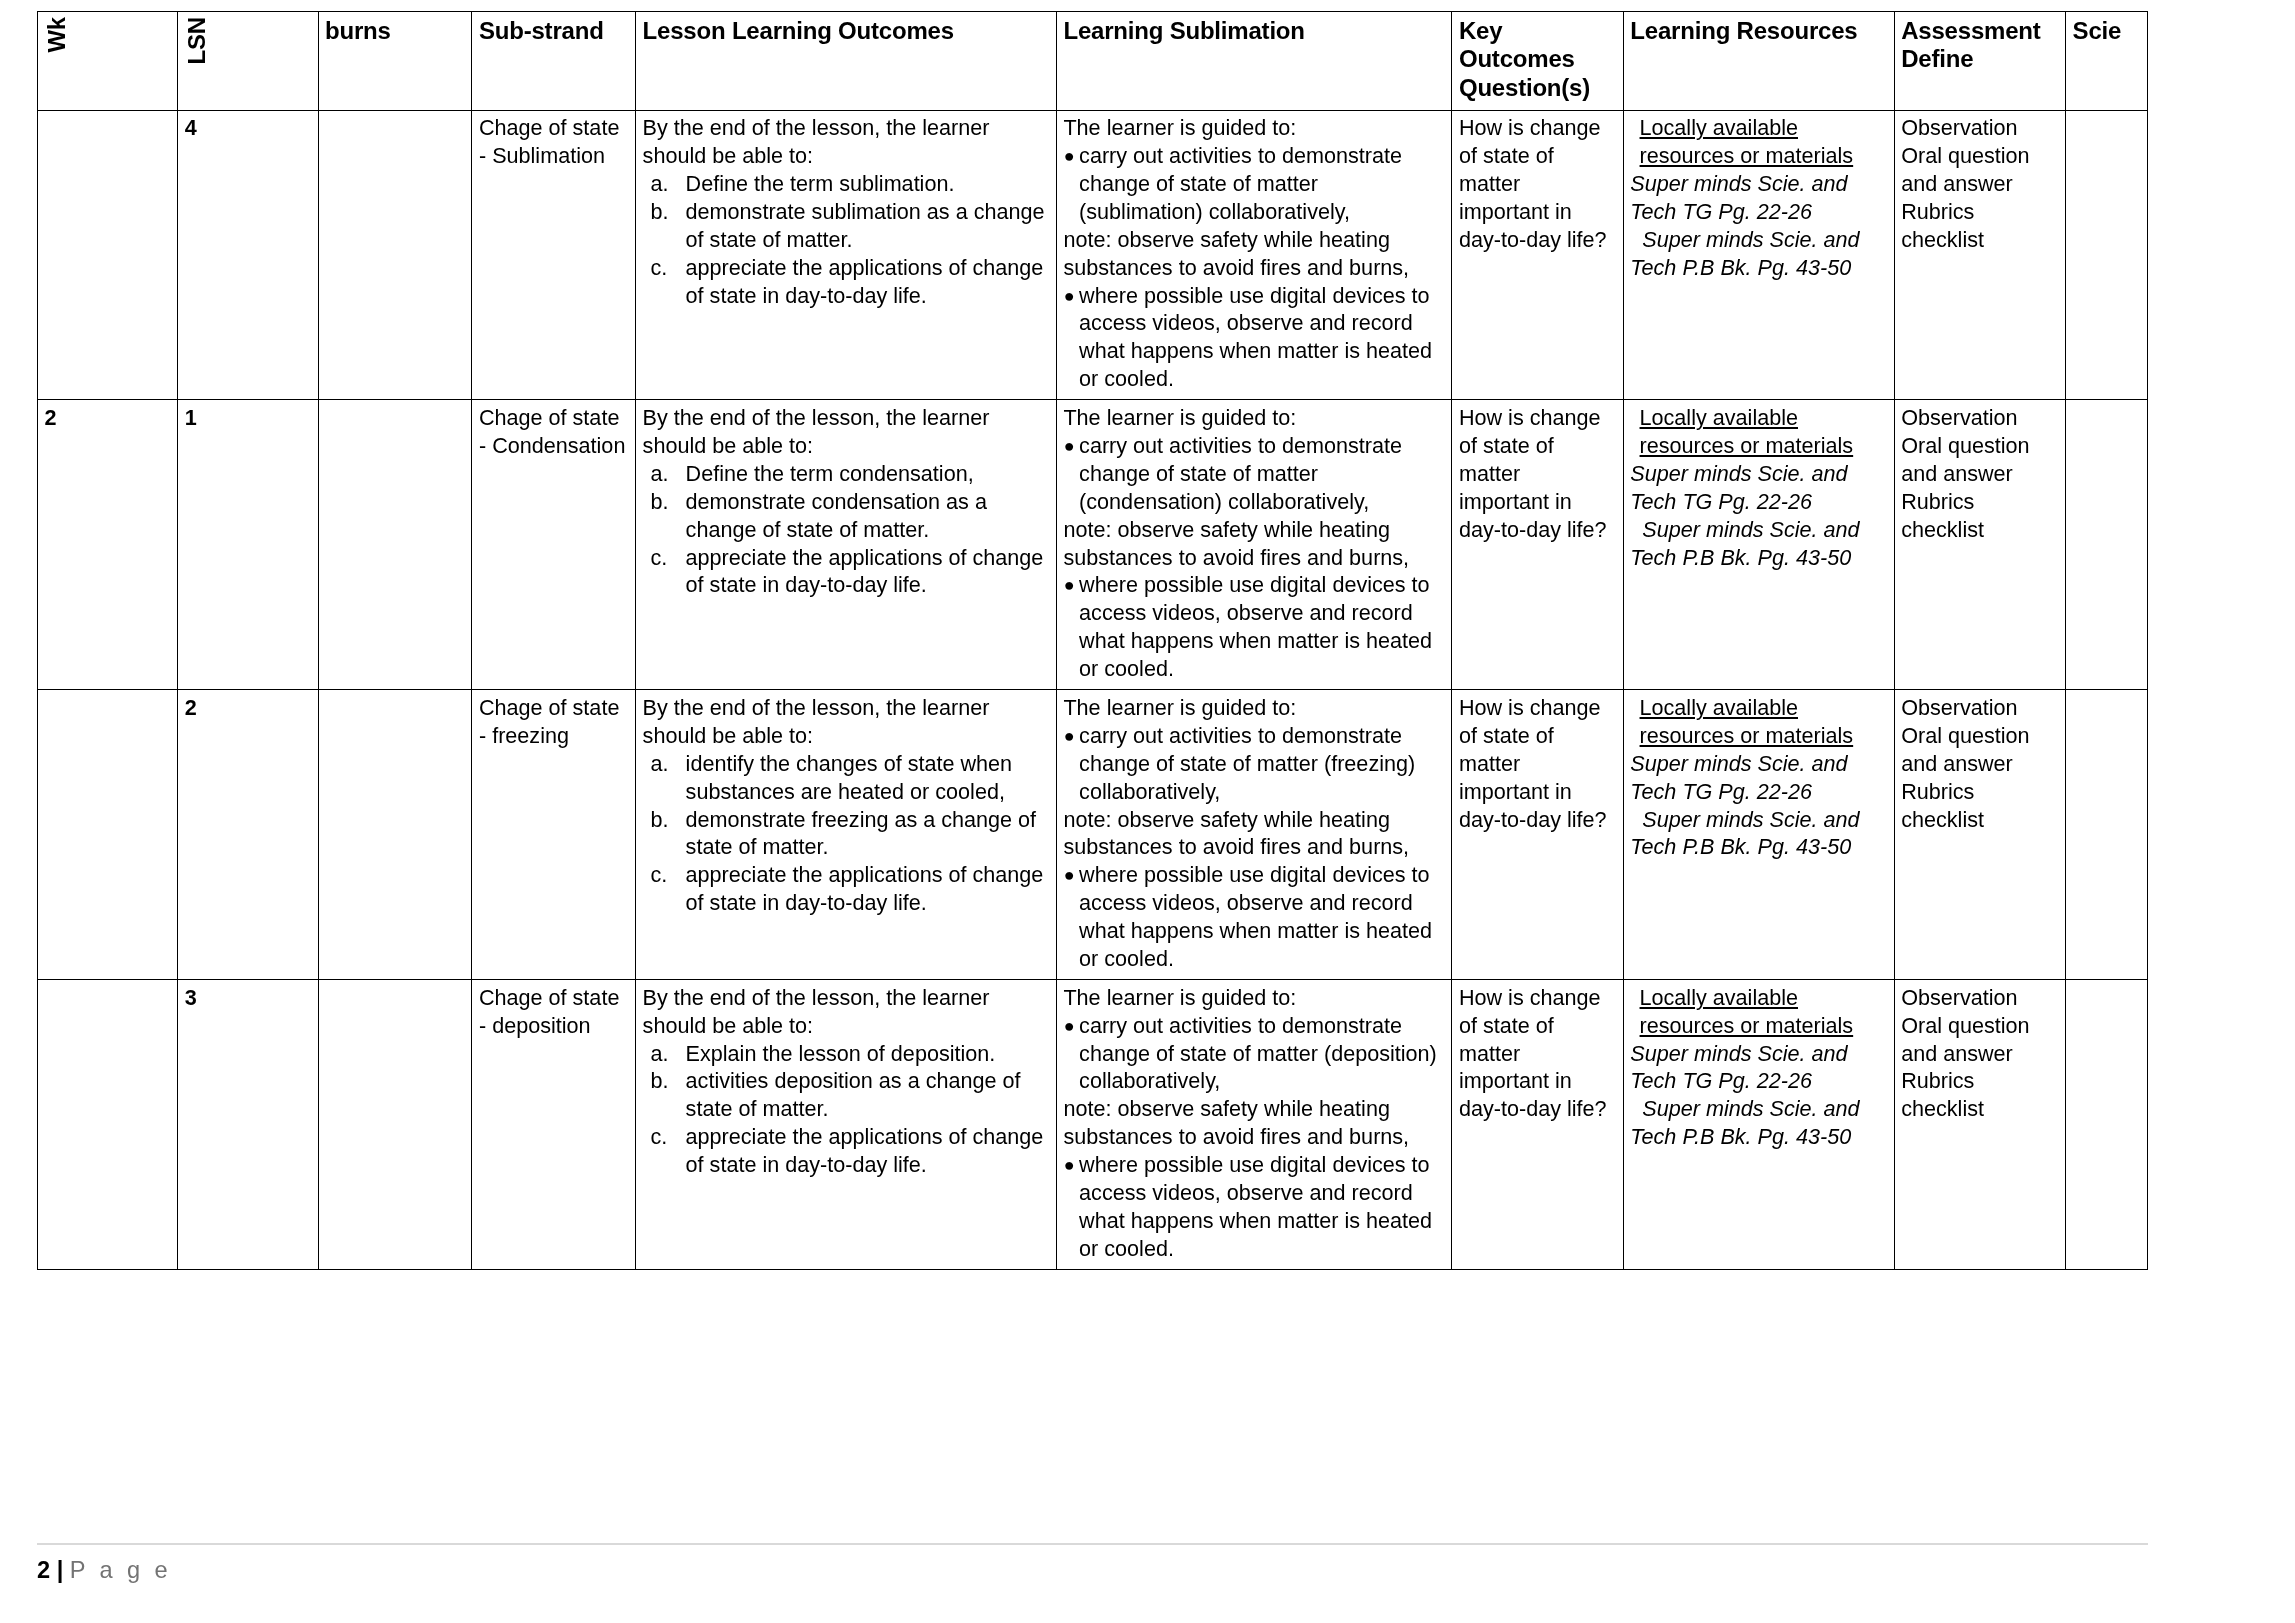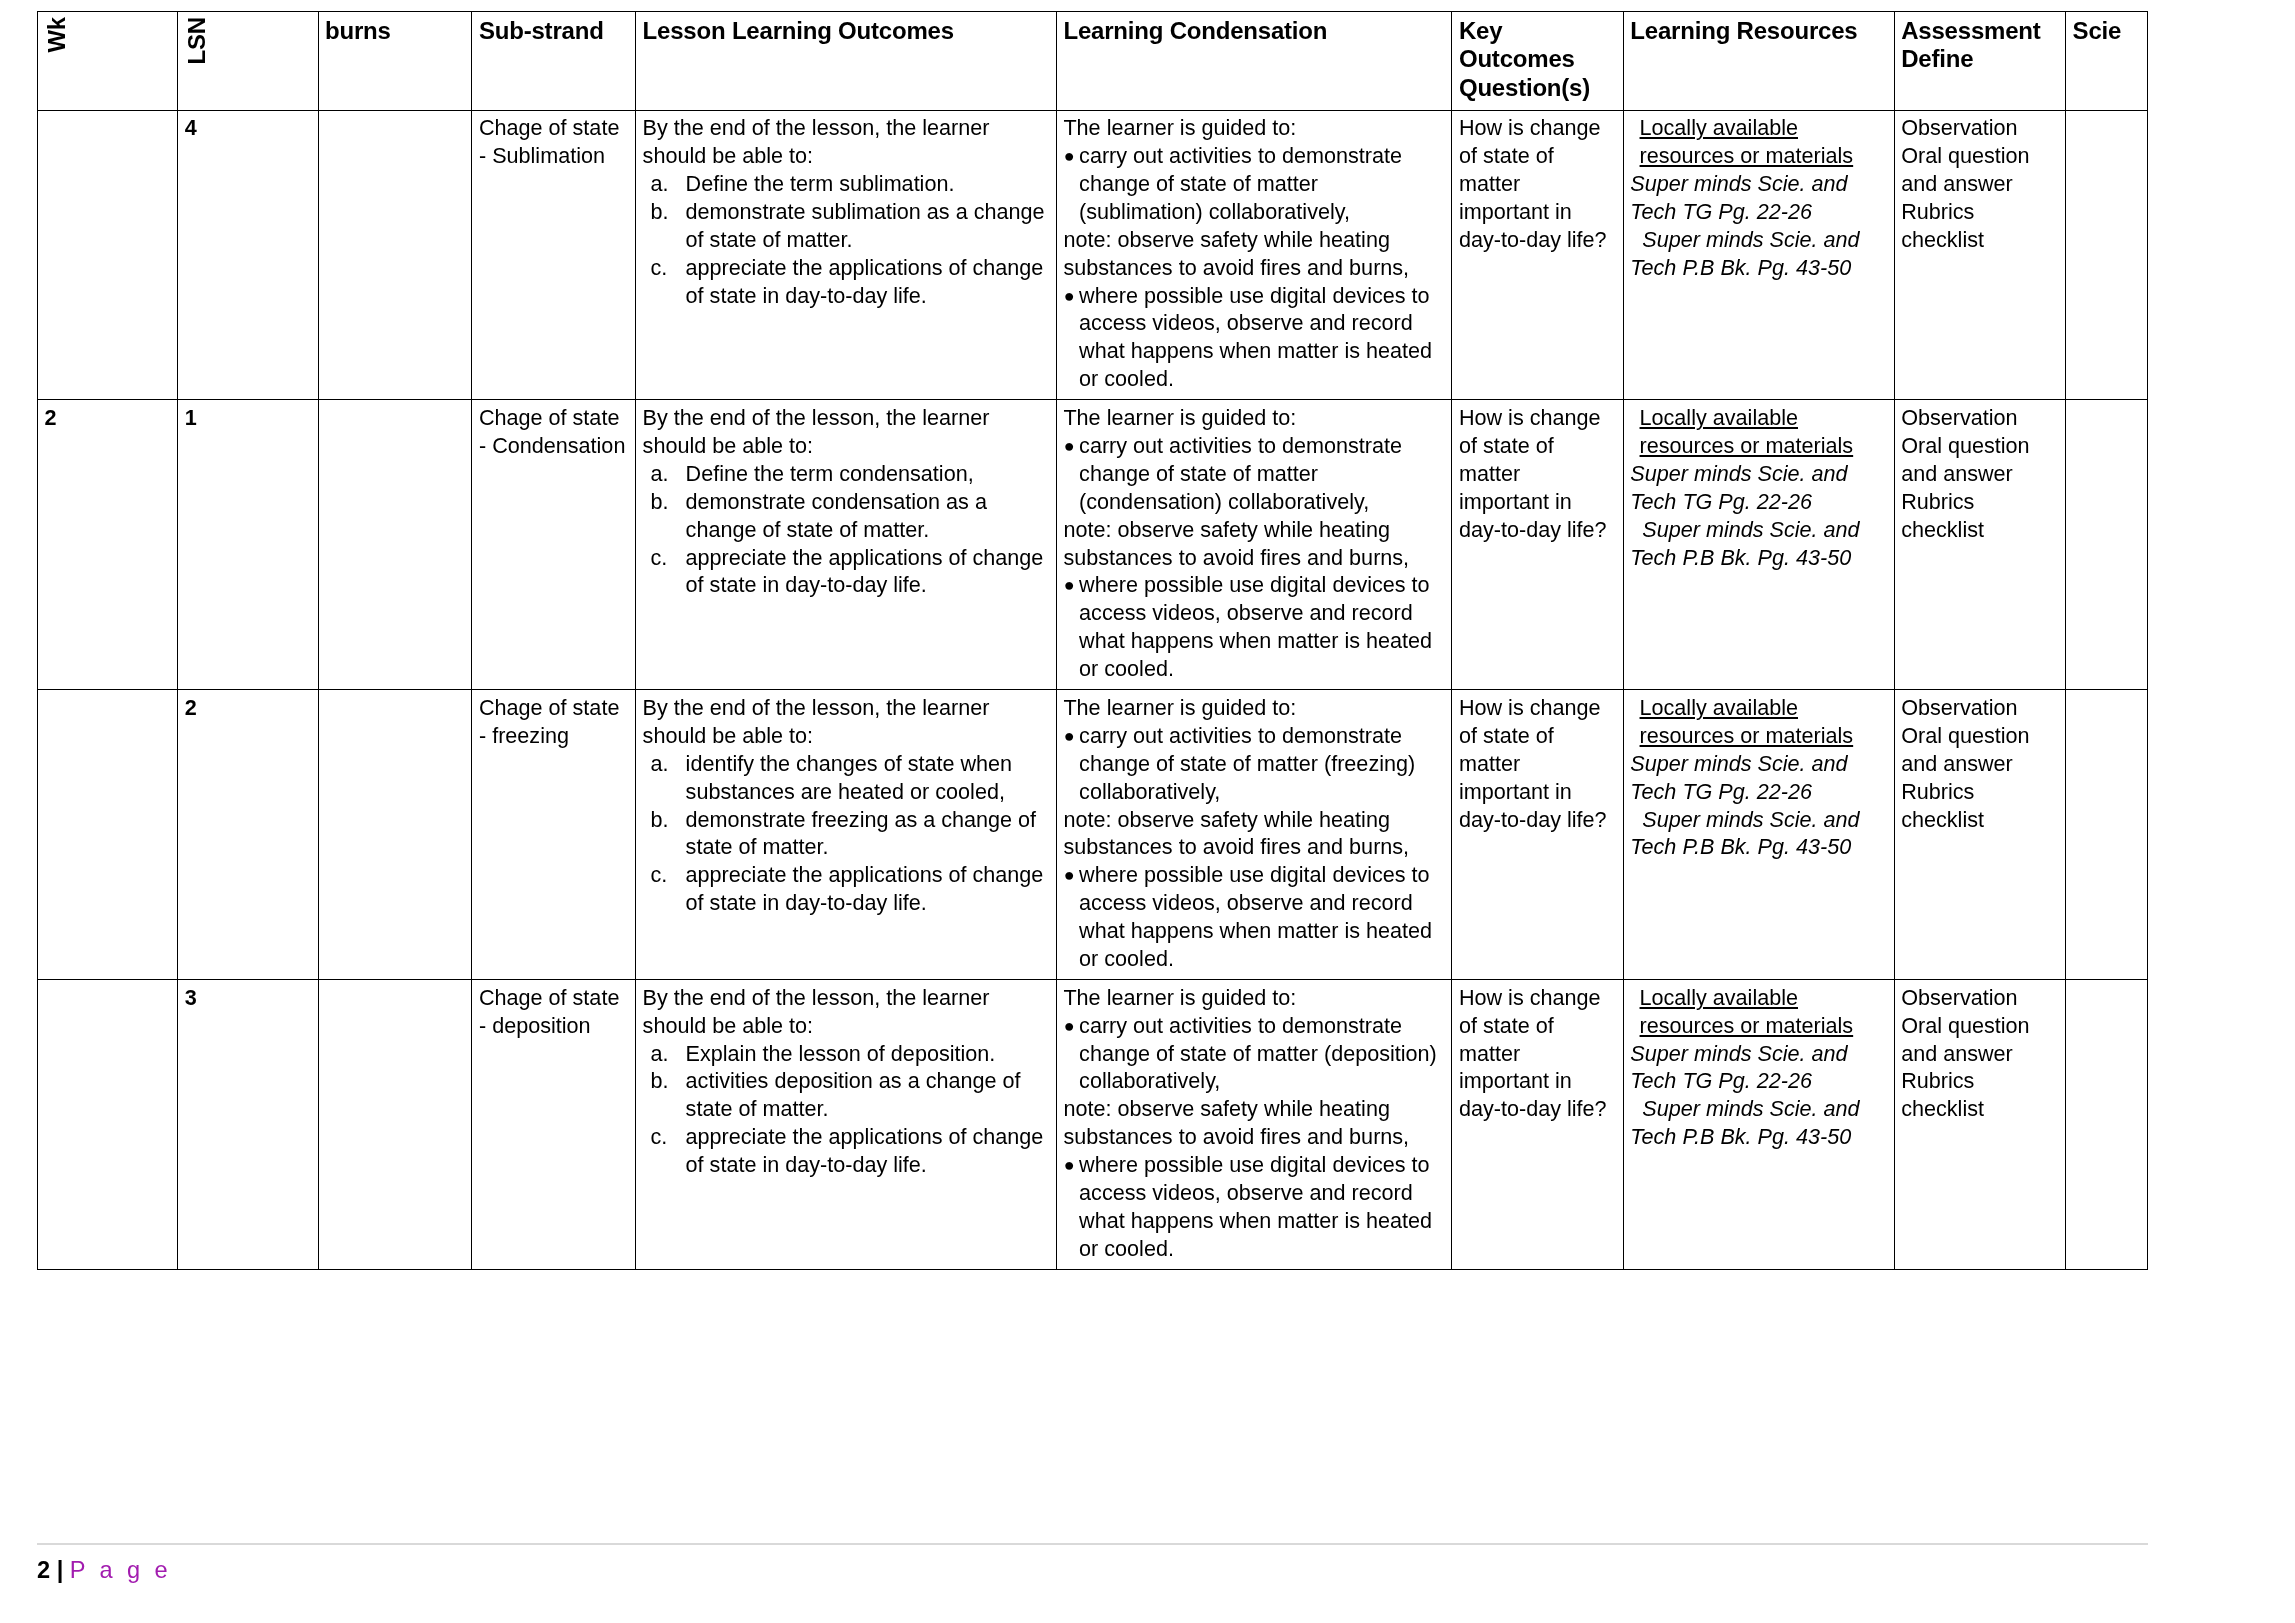--- a/index.html
+++ b/index.html
@@ -118,21 +118,21 @@
   .footer {
     position: absolute;
     left: 37px;
     top: 1557px;
     font-family: "Liberation Sans", sans-serif;
     font-size: 23.6px;
     white-space: pre;
   }
   .footer .pg { font-weight: bold; color: #000; }
   .footer .bar { font-weight: bold; color: #000; }
-  .footer .lbl { color: #a21caf; letter-spacing: 3.9px; }
+  .footer .lbl { color: #737373; letter-spacing: 3.9px; }
 </style>
 </head>
 <body>
 
 <div class="page">
 
   <table class="scheme">
     <colgroup>
       <col class="c-wk">
         <col class="c-lsn">
@@ -145,21 +145,21 @@
       <col class="c-asm">
         <col class="c-refl">
     </colgroup>
     <thead>
       <tr>
         <th class="rot-head"><span class="rot">Wk</span></th>
         <th class="rot-head"><span class="rot">LSN</span></th>
         <th>burns</th>
         <th>Sub-strand</th>
         <th>Lesson Learning Outcomes</th>
-        <th>Learning Condensation</th>
+        <th>Learning Sublimation</th>
         <th>Key Outcomes Question(s)</th>
         <th>Learning Resources</th>
         <th>Assessment Define</th>
         <th>Scie</th>
       </tr>
     </thead>
     <tbody id="tbody">
         <tr>
           <td class="num-cell"></td>
           <td class="num-cell">4</td>

